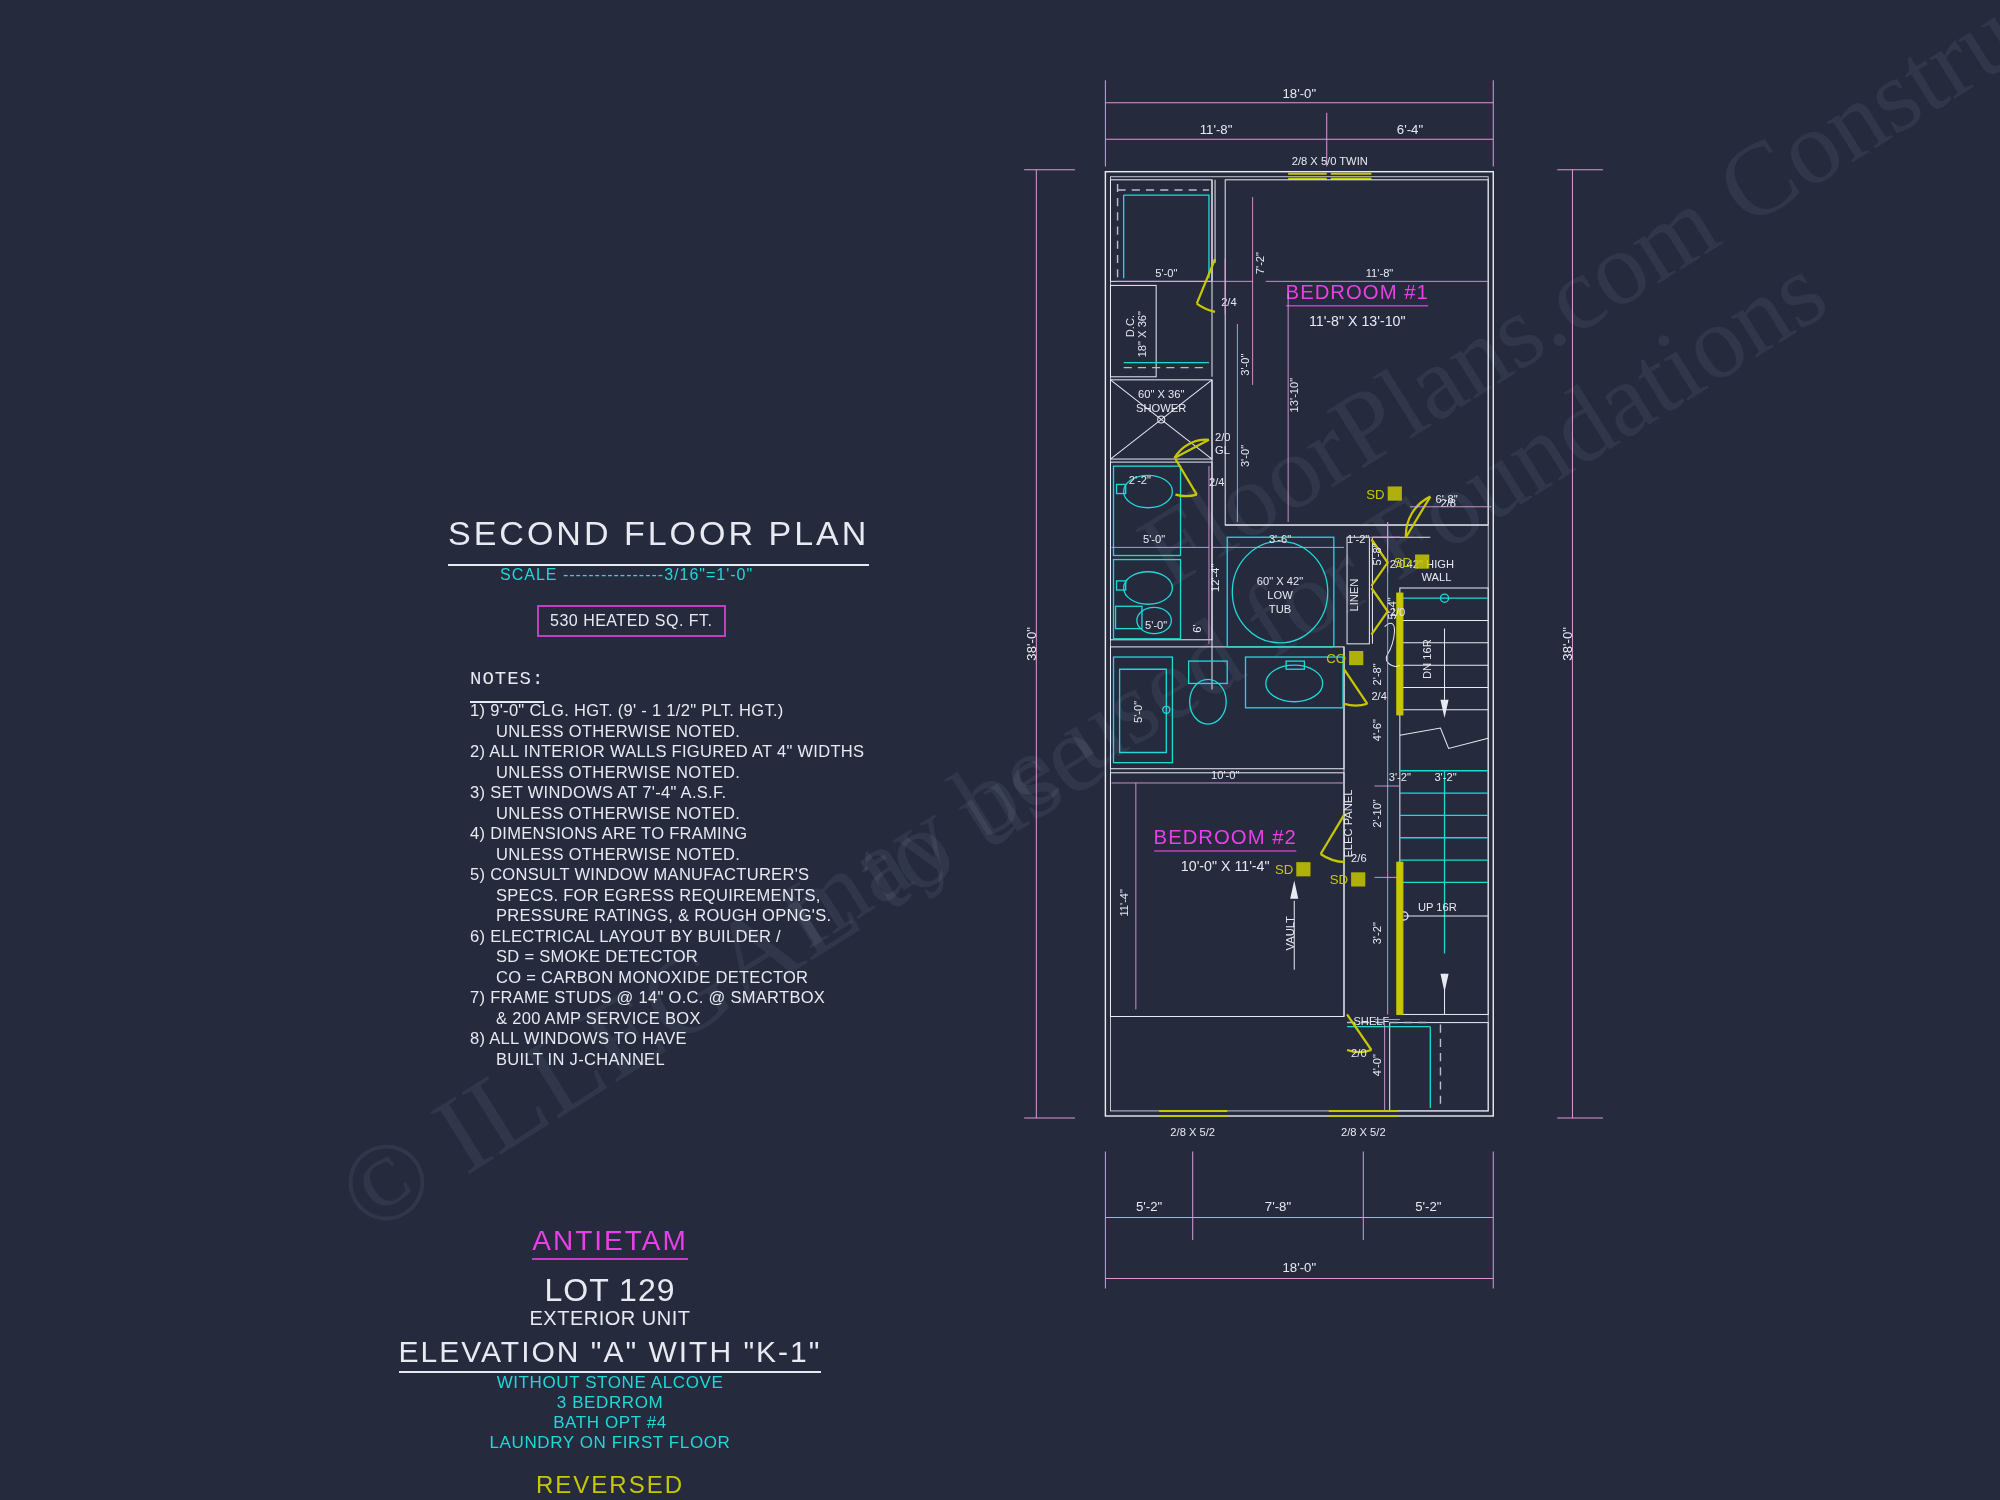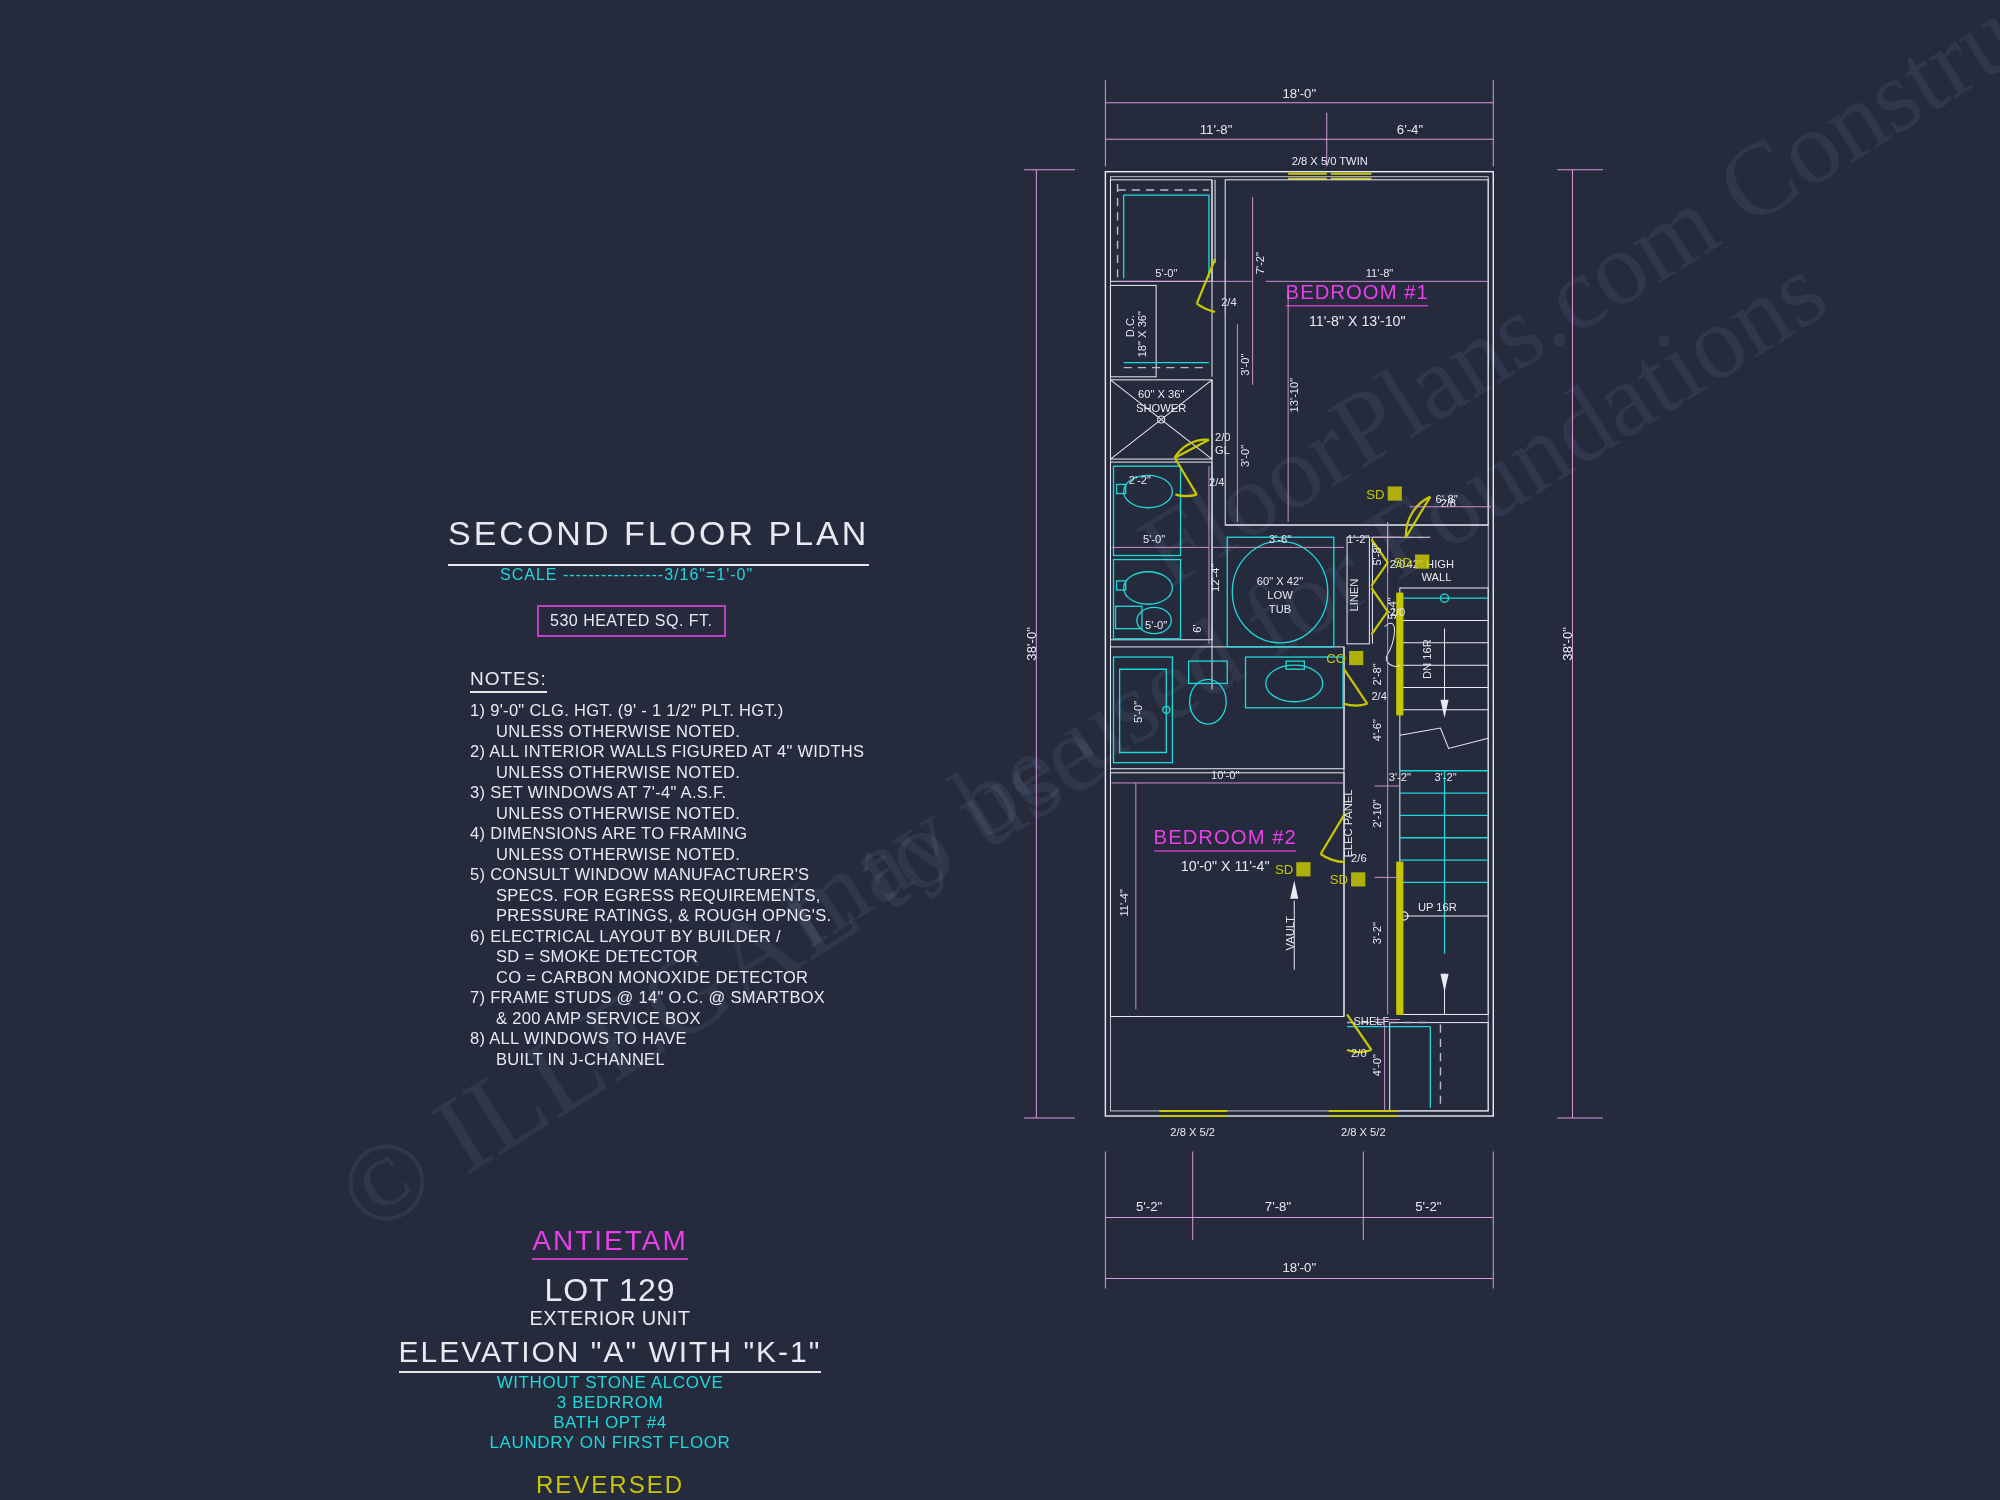--- a/index.html
+++ b/index.html
@@ -33,21 +33,21 @@
   
   #title-main{
     left:448px;top:514px;font-size:34px;letter-spacing:3px;color:#e8eaf2;
     border-bottom:2px solid #e8eaf2;padding-bottom:11px;
   }
   #scale-line{left:500px;top:566px;font-size:16px;letter-spacing:1px;}
   #sqft-box{
     left:537px;top:605px;border:2px solid #c13fc1;padding:5px 11px;
     font-size:16px;color:#e8eaf2;letter-spacing:.5px;
   }
-  #notes-head{left:470px;top:668px;font-size:19px;color:#e8eaf2;border-bottom:2px solid #e8eaf2;padding-bottom:1px;letter-spacing:1px;}
+  #notes-head{left:470px;top:668px;font-size:19px;color:#e8eaf2;border-bottom:2px solid #e8eaf2;padding-bottom:11px;letter-spacing:1px;font-family:Liberation Mono, monospace;}
   #notes-list{position:absolute;left:470px;top:700px;width:460px;}
   .note-line{font-size:16.5px;color:#e8eaf2;letter-spacing:.3px;line-height:20.5px;white-space:nowrap;}
   .note-line.ind{padding-left:26px;}
 
   
   #tb{position:absolute;left:380px;top:1225px;width:460px;text-align:center;}
   #tb-model{font-size:28px;color:#e83fe8;letter-spacing:2px;display:inline-block;border-bottom:2px solid #c13fc1;padding-bottom:1px;}
   #tb-lot{font-size:32px;color:#e8eaf2;letter-spacing:1px;margin-top:12px;}
   #tb-unit{font-size:20px;color:#e8eaf2;letter-spacing:.5px;margin-top:-2px;}
   #tb-elev{font-size:30px;color:#e8eaf2;letter-spacing:2px;margin-top:5px;display:inline-block;border-bottom:2px solid #e8eaf2;padding-bottom:2px;}

